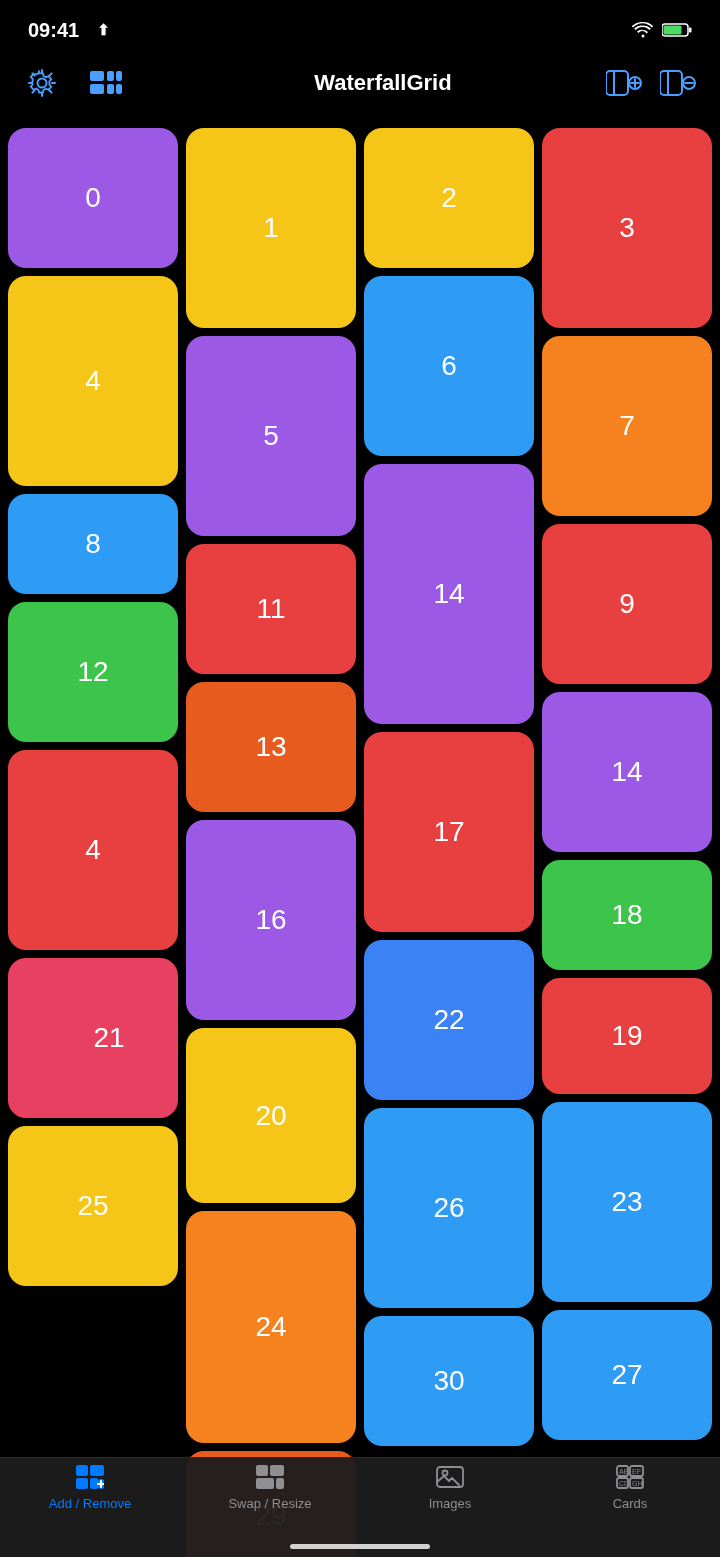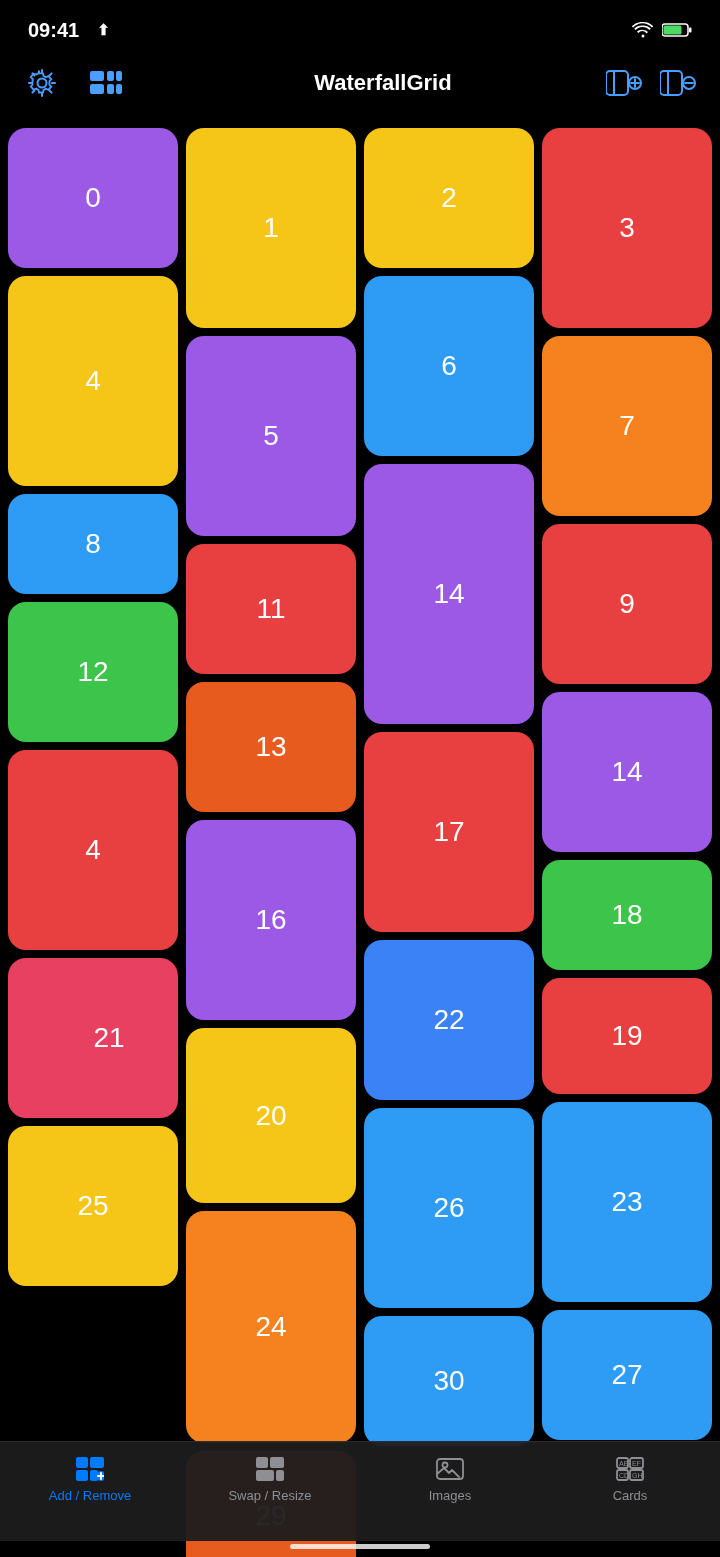--- a/index.html
+++ b/index.html
@@ -94,28 +94,28 @@
       font-weight: 500;
       color: #fff;
       cursor: pointer;
       position: relative;
       min-height: 100px;
     }
 
     
     .tab-bar {
       position: fixed;
-      bottom: 16px;
+      bottom: 0;
       width: 720px;
       height: 100px;
       background: rgba(28,28,30,0.95);
       display: flex;
       align-items: flex-start;
       border-top: 1px solid #2c2c2e;
-      padding-top: 12px;
+      padding-top: 4px;
     }
     .tab-item {
       flex: 1;
       display: flex;
       flex-direction: column;
       align-items: center;
       gap: 4px;
       cursor: pointer;
     }
     .tab-icon {

